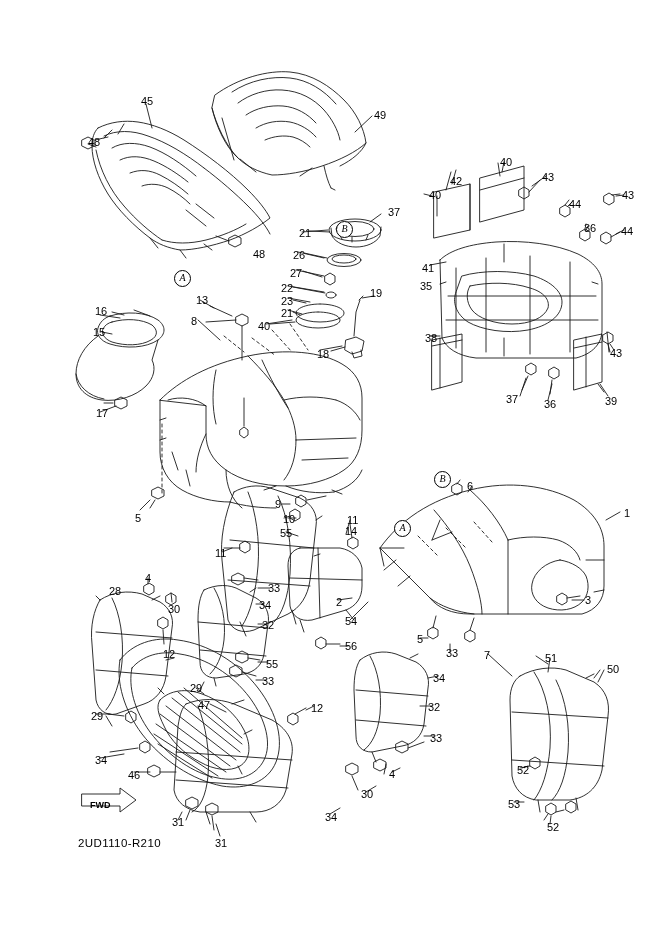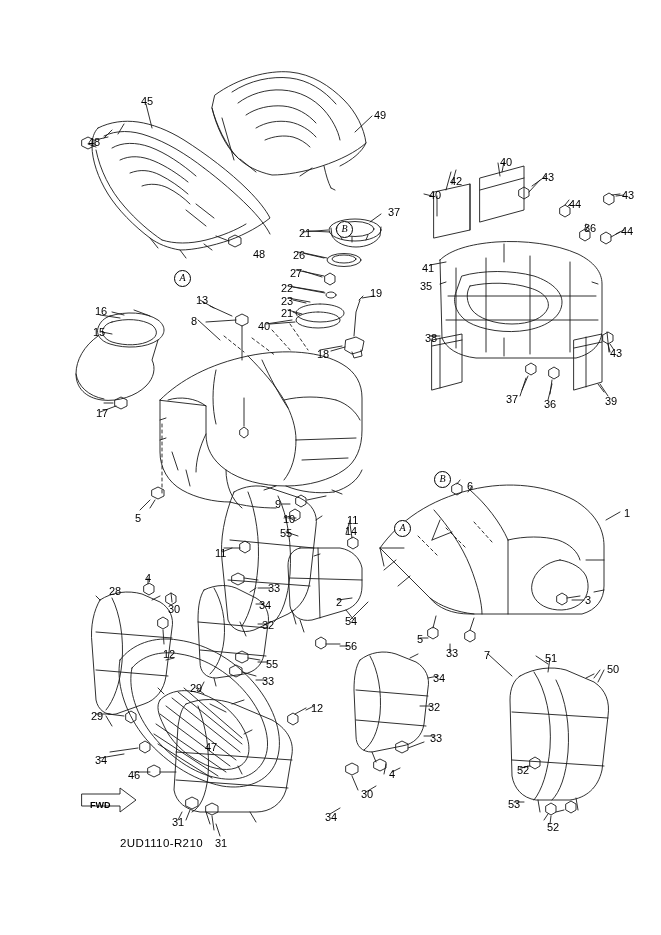--- a/index.html
+++ b/index.html
@@ -50,21 +50,20 @@
     background: #fff;
   }
   .partno {
     position: absolute;
     left: 78px;
     top: 837px;
     font-size: 11.5px;
     letter-spacing: 0.4px;
     font-family: "Liberation Sans", sans-serif;
     color: #000;
-    margin-left: 42px;
   }
   .fwd-label {
     position: absolute;
     left: 90px;
     top: 800px;
     font-size: 9px;
     font-weight: bold;
     font-family: "Liberation Sans", sans-serif;
     color: #000;
   }
@@ -520,21 +519,21 @@
       <div class="callout" style="left: 484px; top: 650px;">7</div>
       <div class="callout" style="left: 545px; top: 653px;">51</div>
       <div class="callout" style="left: 607px; top: 664px;">50</div>
       <div class="callout" style="left: 163px; top: 649px;">12</div>
       <div class="callout" style="left: 262px; top: 620px;">32</div>
       <div class="callout" style="left: 345px; top: 641px;">56</div>
       <div class="callout" style="left: 433px; top: 673px;">34</div>
       <div class="callout" style="left: 266px; top: 659px;">55</div>
       <div class="callout" style="left: 262px; top: 676px;">33</div>
       <div class="callout" style="left: 190px; top: 683px;">29</div>
-      <div class="callout" style="left: 205px; top: 700px; margin-top: 42px;">47</div>
+      <div class="callout" style="left: 198px; top: 700px;">47</div>
       <div class="callout" style="left: 428px; top: 702px;">32</div>
       <div class="callout" style="left: 311px; top: 703px;">12</div>
       <div class="callout" style="left: 91px; top: 711px;">29</div>
       <div class="callout" style="left: 430px; top: 733px;">33</div>
       <div class="callout" style="left: 95px; top: 755px;">34</div>
       <div class="callout" style="left: 128px; top: 770px;">46</div>
       <div class="callout" style="left: 389px; top: 769px;">4</div>
       <div class="callout" style="left: 361px; top: 789px;">30</div>
       <div class="callout" style="left: 517px; top: 765px;">52</div>
       <div class="callout" style="left: 508px; top: 799px;">53</div>

